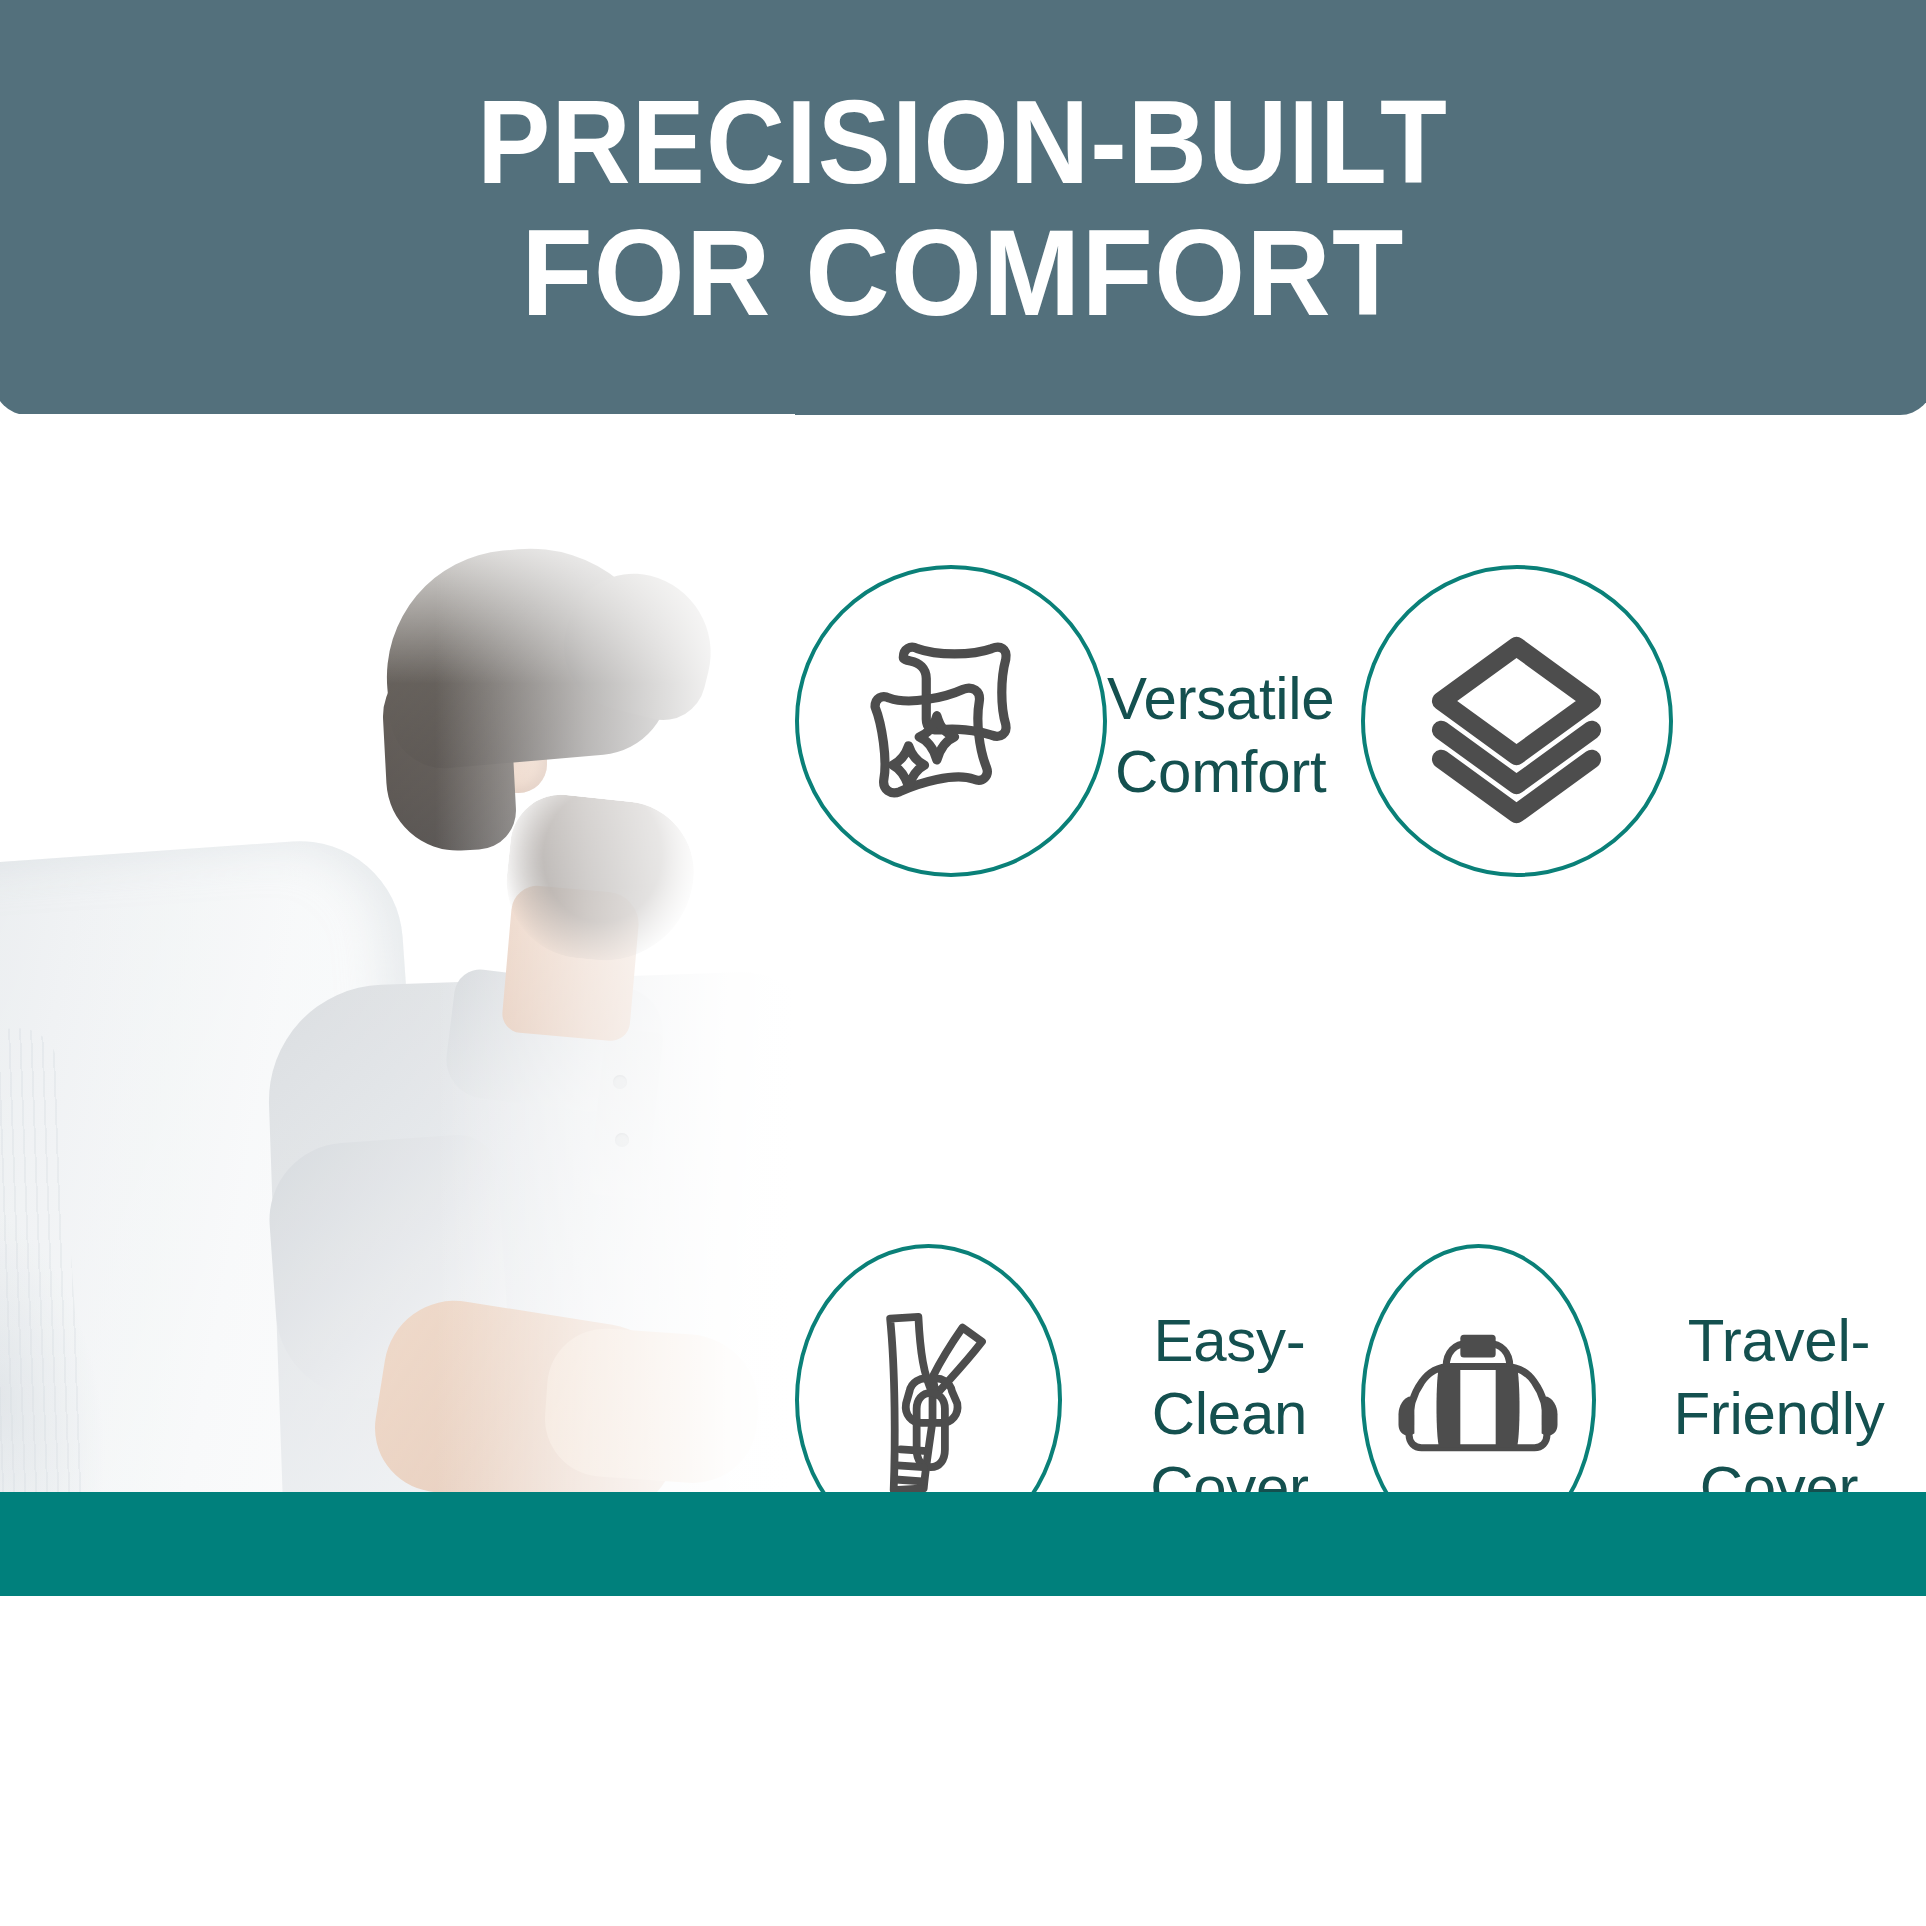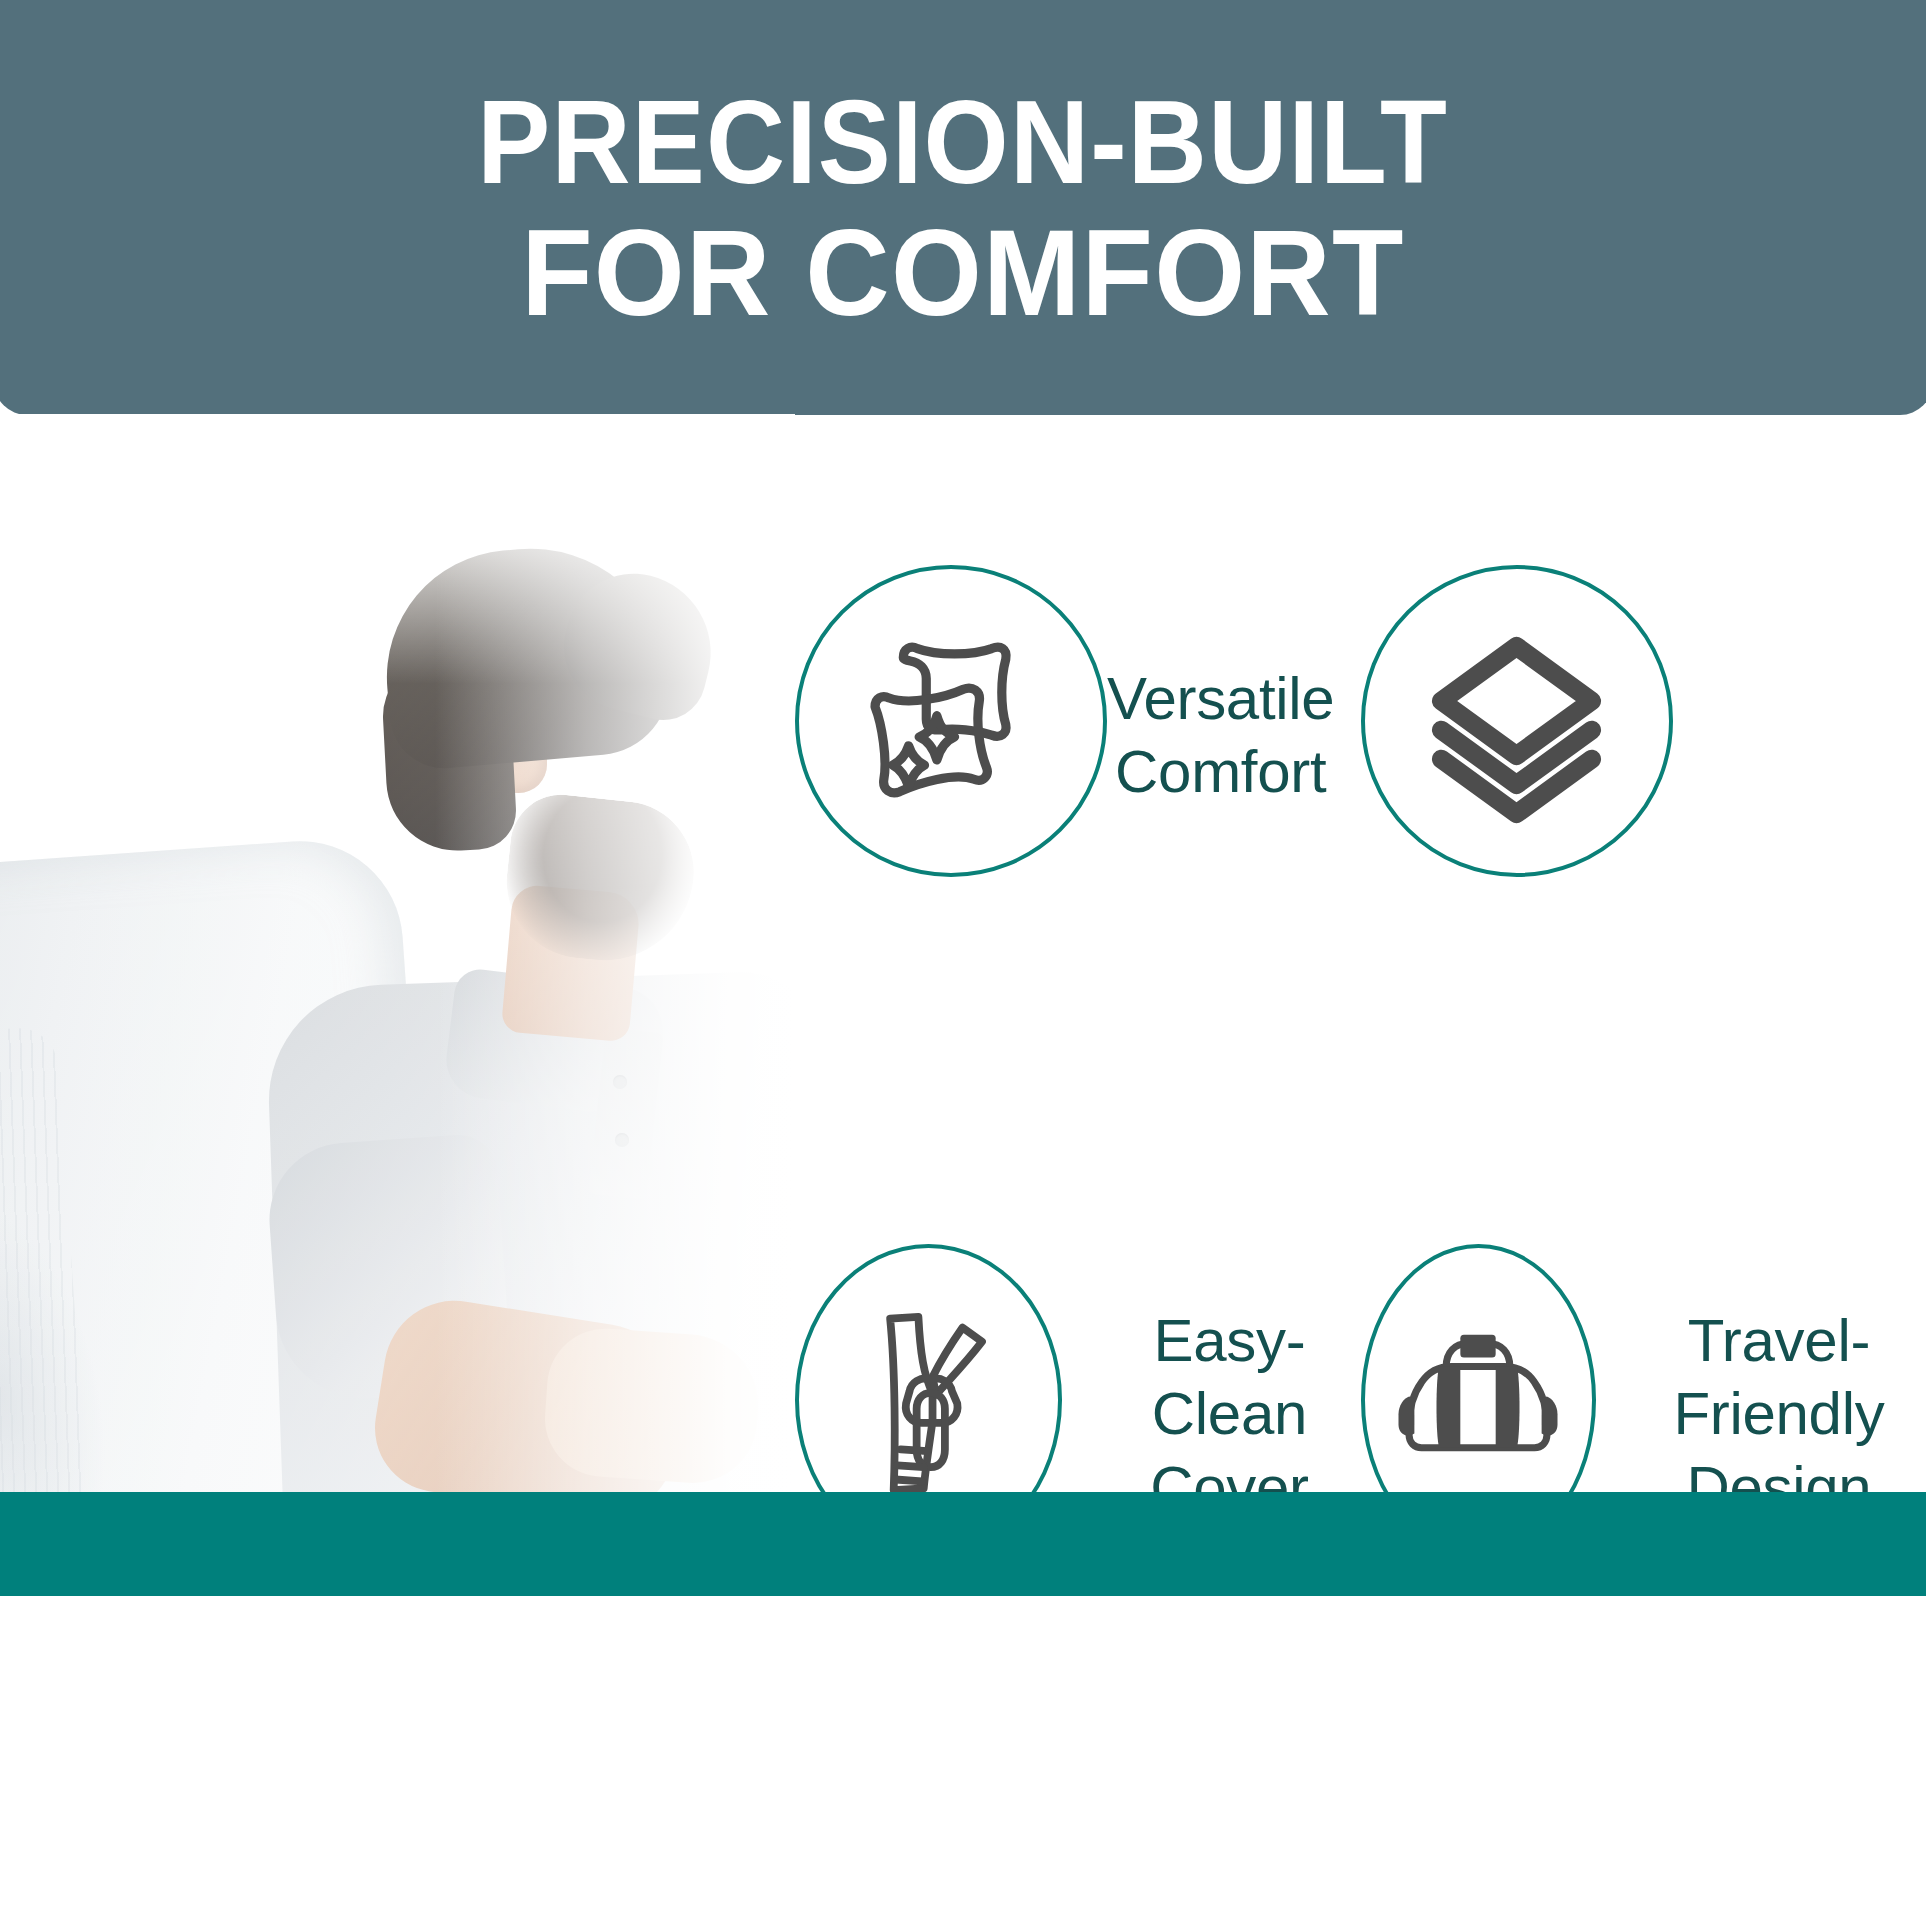--- a/index.html
+++ b/index.html
@@ -305,21 +305,21 @@
               <rect x="50" y="23" width="20" height="13" rx="2"></rect>
               <path d="M38 41 L50 41 L50 87 L38 87 C36 80 36 48 38 41 Z"></path>
               <path d="M70 41 L82 41 C84 48 84 80 82 87 L70 87 Z"></path>
               <path d="M21 58 C18 59 15 63 15 68 L15 74 C15 78 18 81 22 80 L24 79 L24 59 Z"></path>
               <path d="M99 58 C102 59 105 63 105 68 L105 74 C105 78 102 81 98 80 L96 79 L96 59 Z"></path>
             </g>
           </svg>
         </span>
       </div>
       <div class="feature-label">Travel-Friendly
-Design</div>
+Cover</div>
     </div>
 
   </div>
 
   <div class="footer-bar"></div>
 
 </div>
 
 
 </body></html>

